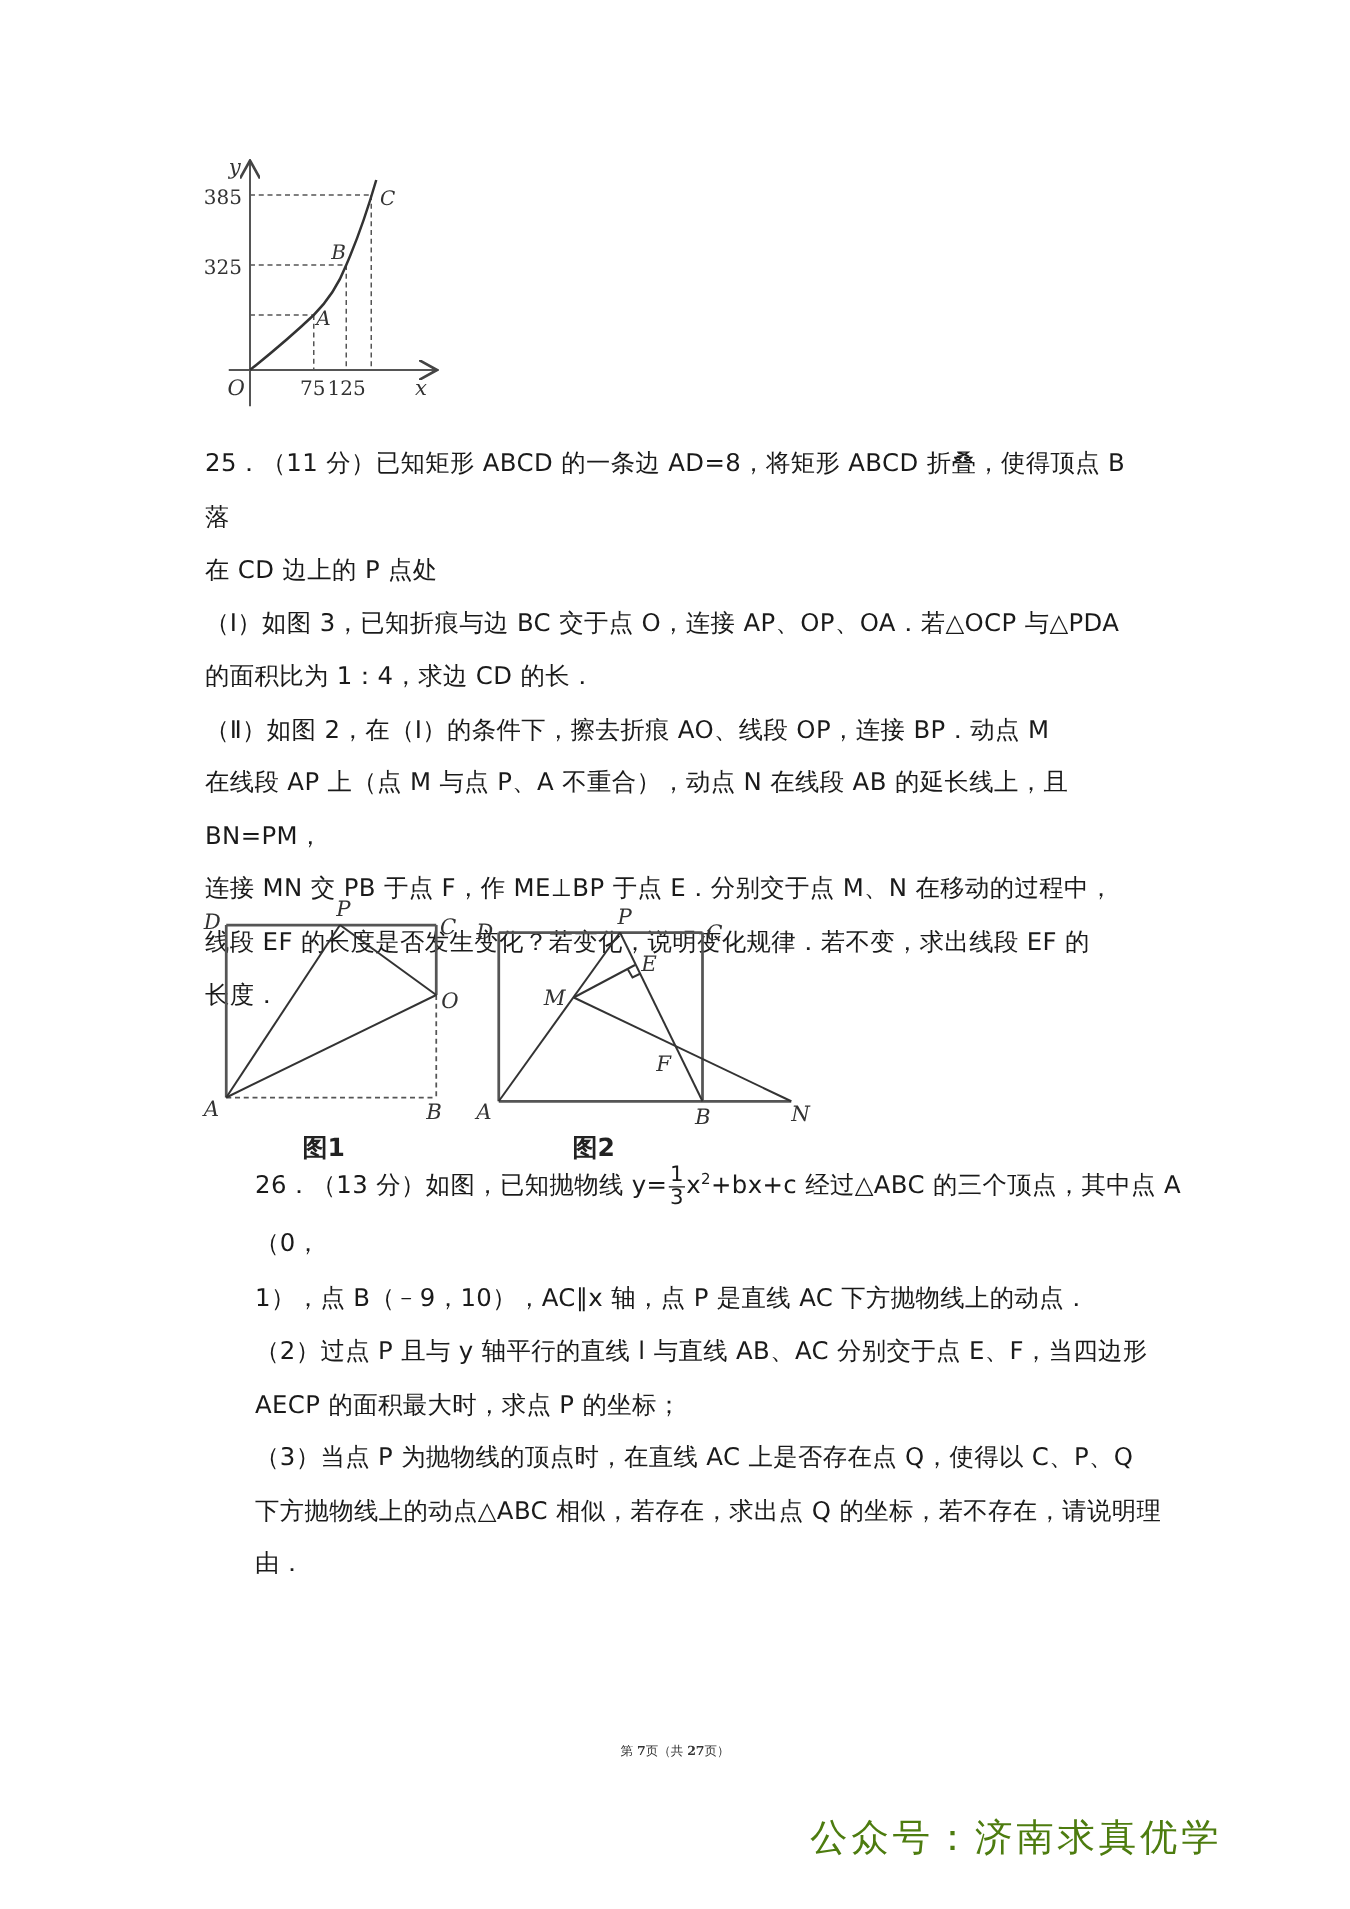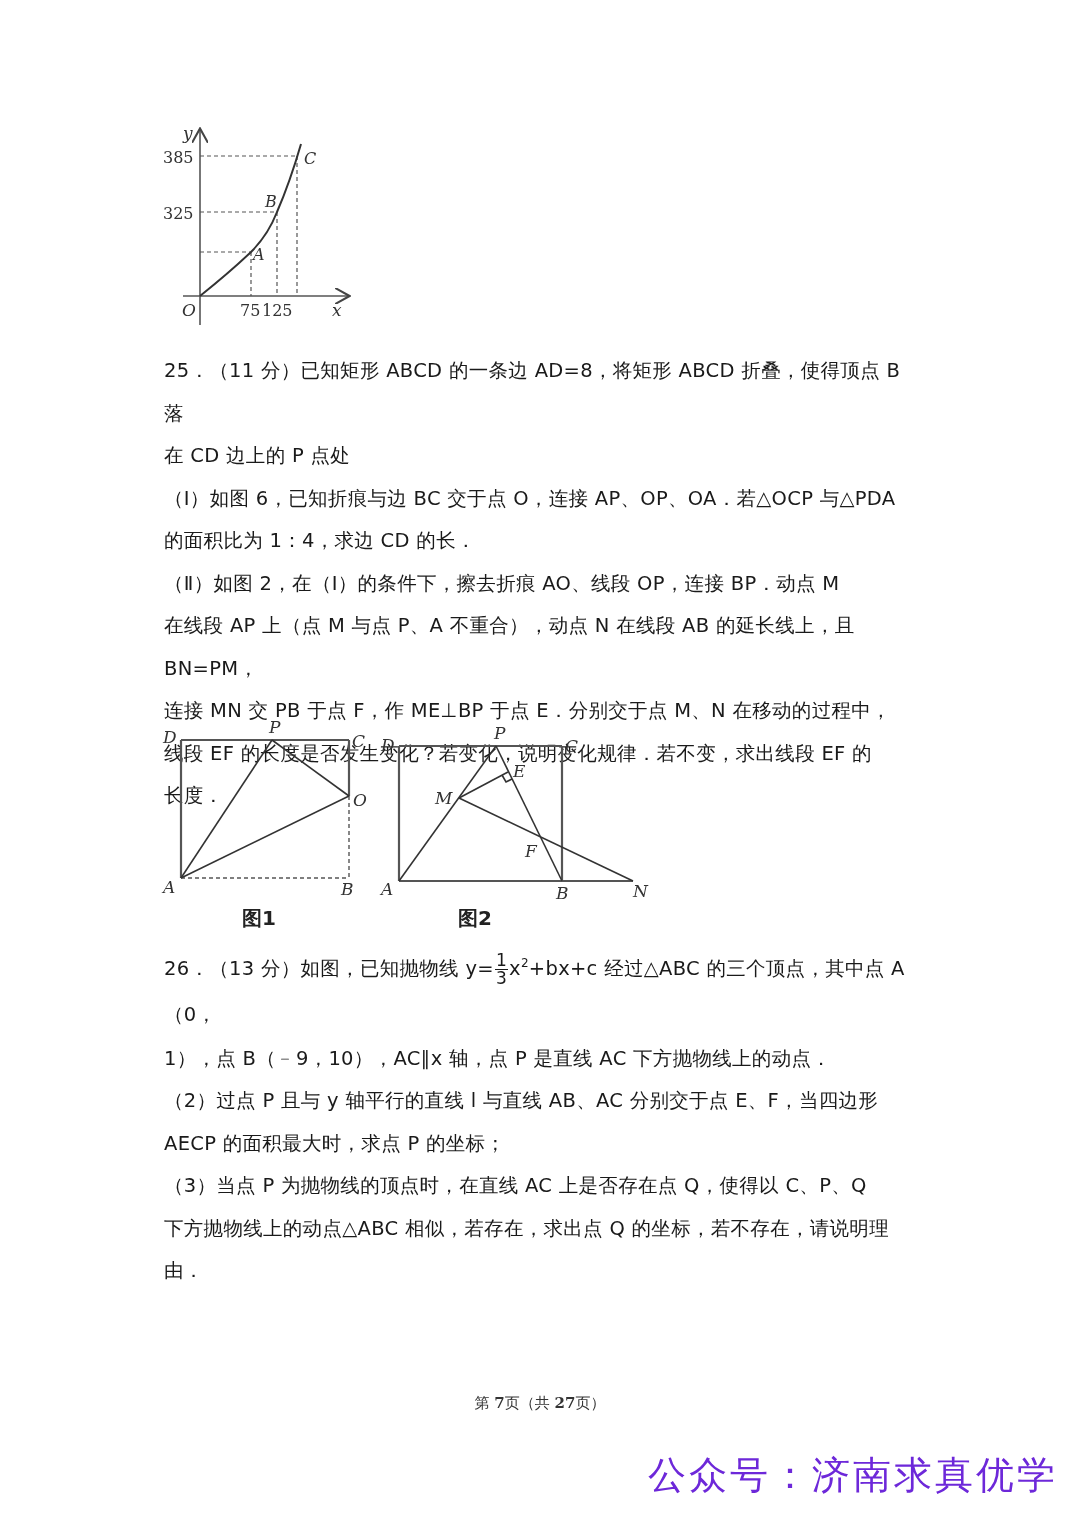--- a/index.html
+++ b/index.html
@@ -3,24 +3,24 @@
 <meta charset="utf-8">
 <style>
   html, body { margin: 0; padding: 0; background: #ffffff; }
   body { width: 1080px; height: 1527px; position: relative; overflow: hidden;
          font-family: "DejaVu Sans", "Liberation Sans", sans-serif; color: #1a1a1a; }
   .fig { position: absolute; }
   .para { position: absolute; left: 164px; width: 760px; font-size: 19.5px; line-height: 42.5px;
           letter-spacing: 0.3px; }
   .para p { margin: 0; }
   .cap { position: absolute; font-size: 20px; font-weight: bold; color: #222; }
-  .footer { position: absolute; left: 0; width: 1080px; top: 1394px; text-align: center; font-size: 15px; color: #333;
+  .footer { position: absolute; left: 0; width: 1080px; top: 1394px; text-align: center; font-size: 10px; color: #333;
             font-family: "DejaVu Serif", serif; }
   .footer b { font-weight: bold; }
-  .watermark { position: absolute; left: 648px; top: 1450px; font-size: 38px; color: #6d28d9; letter-spacing: 3px; }
+  .watermark { position: absolute; left: 648px; top: 1450px; font-size: 30px; color: #4d7c0f; letter-spacing: 3px; }
   .frac { display: inline-block; vertical-align: middle; text-align: center; font-size: 17px; line-height: 17px; margin: 0 1px; }
   .frac span { display: block; }
   .frac .num { border-bottom: 1px solid #1a1a1a; padding: 0 1px; }
   sup { font-size: 12px; }
   svg text { font-family: "DejaVu Serif", "Liberation Serif", serif; }
 </style>
 </head>
 <body>
 
 <svg class="fig" style="left:150px;top:120px" width="220" height="215" viewBox="0 0 220 215">
@@ -51,21 +51,21 @@
   <text x="90" y="196" font-size="16" fill="#333">75</text>
   <text x="112" y="196" font-size="16" fill="#333">125</text>
   <text x="103" y="140" font-size="16" font-style="italic" fill="#333">A</text>
   <text x="115" y="87" font-size="16" font-style="italic" fill="#333">B</text>
   <text x="154" y="44" font-size="16" font-style="italic" fill="#333">C</text>
 </svg>
 
 <div class="para" style="top:350px;">
   <p>25．（11 分）已知矩形 ABCD 的一条边 AD=8，将矩形 ABCD 折叠，使得顶点 B 落</p>
   <p>在 CD 边上的 P 点处</p>
-  <p>（Ⅰ）如图 6，已知折痕与边 BC 交于点 O，连接 AP、OP、OA．若△OCP 与△PDA</p>
+  <p>（Ⅰ）如图 3，已知折痕与边 BC 交于点 O，连接 AP、OP、OA．若△OCP 与△PDA</p>
   <p>的面积比为 1：4，求边 CD 的长．</p>
   <p>（Ⅱ）如图 2，在（Ⅰ）的条件下，擦去折痕 AO、线段 OP，连接 BP．动点 M</p>
   <p>在线段 AP 上（点 M 与点 P、A 不重合），动点 N 在线段 AB 的延长线上，且 BN=PM，</p>
   <p>连接 MN 交 PB 于点 F，作 ME⊥BP 于点 E．分别交于点 M、N 在移动的过程中，</p>
   <p>线段 EF 的长度是否发生变化？若变化，说明变化规律．若不变，求出线段 EF 的</p>
   <p>长度．</p>
 </div>
 
 <svg class="fig" style="left:155px;top:715px" width="230" height="190" viewBox="0 0 230 190">
   <g stroke="#555" stroke-width="2.2" fill="none">
@@ -114,21 +114,21 @@
     <text x="138" y="62">E</text>
     <text x="60" y="89">M</text>
     <text x="150" y="142">F</text>
     <text x="6" y="180">A</text>
     <text x="181" y="184">B</text>
     <text x="258" y="182">N</text>
   </g>
 </svg>
 <div class="cap" style="left:458px;top:905px;text-align:center;">图2</div>
 
-<div class="para" style="top:940px;">
+<div class="para" style="top:920px;margin-left:40px;">
   <p style="line-height:46px;">
     <span>26．（13 分）如图，已知抛物线 y=</span><span class="frac"><span class="num">1</span><span class="den">3</span></span><span>x</span><sup>2</sup><span>+bx+c 经过△ABC 的三个顶点，其中点 A（0，</span>
   </p>
   <p>1），点 B（﹣9，10），AC∥x 轴，点 P 是直线 AC 下方抛物线上的动点．</p>
   <p>（2）过点 P 且与 y 轴平行的直线 l 与直线 AB、AC 分别交于点 E、F，当四边形</p>
   <p>AECP 的面积最大时，求点 P 的坐标；</p>
   <p>（3）当点 P 为抛物线的顶点时，在直线 AC 上是否存在点 Q，使得以 C、P、Q</p>
   <p>下方抛物线上的动点△ABC 相似，若存在，求出点 Q 的坐标，若不存在，请说明理</p>
   <p>由．</p>
 </div>

